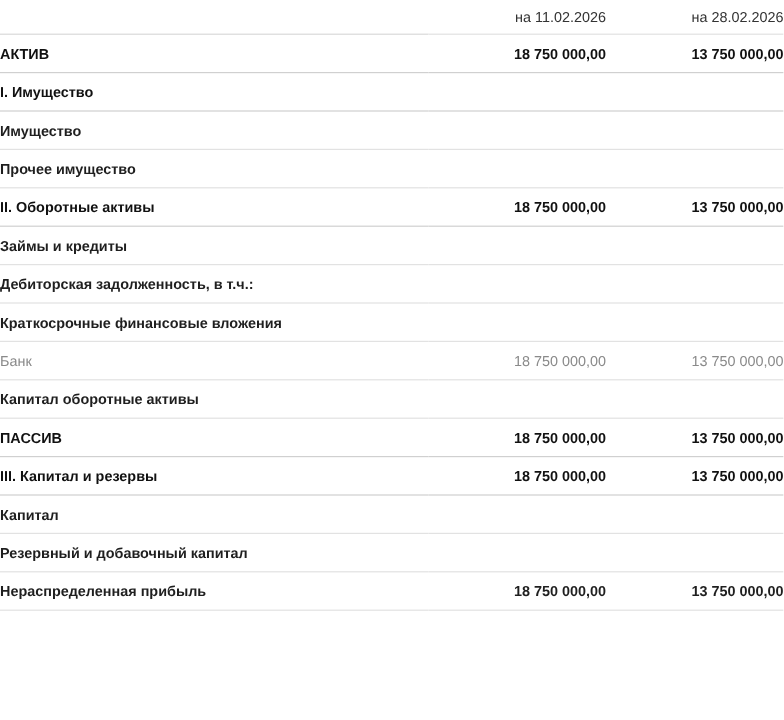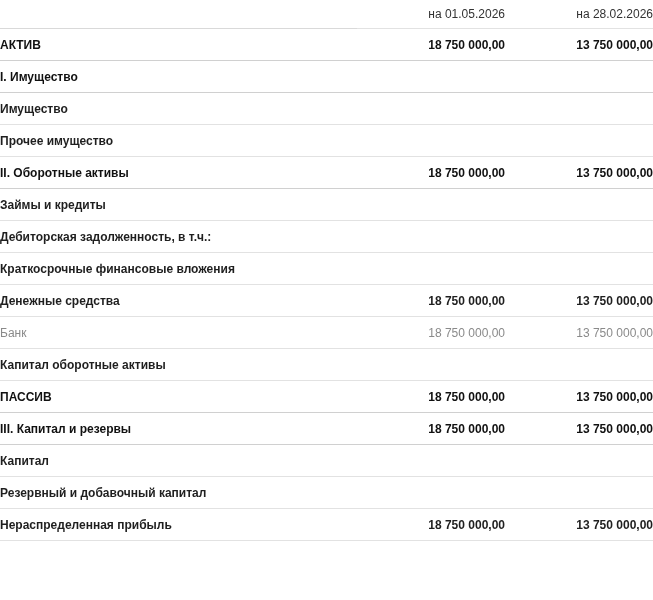--- a/index.html
+++ b/index.html
@@ -78,21 +78,21 @@
 <div class="report">
   <table class="balance">
     <colgroup>
       <col class="c-name">
       <col class="c-val1">
       <col class="c-val2">
     </colgroup>
     <thead>
       <tr class="head-row">
         <th class="blank"></th>
-        <th>на 01.05.2026</th>
+        <th>на 11.02.2026</th>
         <th>на 28.02.2026</th>
       </tr>
     </thead>
     <tbody id="balance-body">
         <tr class="row total-row">
           <td class="name lvl0 bold">АКТИВ</td>
           <td class="val bold">18 750 000,00</td>
           <td class="val bold">13 750 000,00</td>
         </tr>
         <tr class="row total-row">
@@ -124,25 +124,20 @@
           <td class="name lvl1 normal">Дебиторская задолженность, в т.ч.:</td>
           <td class="val normal"></td>
           <td class="val normal"></td>
         </tr>
         <tr class="row">
           <td class="name lvl1 normal">Краткосрочные финансовые вложения</td>
           <td class="val normal"></td>
           <td class="val normal"></td>
         </tr>
         <tr class="row">
-          <td class="name lvl1 normal">Денежные средства</td>
-          <td class="val normal">18 750 000,00</td>
-          <td class="val normal">13 750 000,00</td>
-        </tr>
-        <tr class="row">
           <td class="name lvl2 muted">Банк</td>
           <td class="val muted">18 750 000,00</td>
           <td class="val muted">13 750 000,00</td>
         </tr>
         <tr class="row">
           <td class="name lvl1 normal">Капитал оборотные активы</td>
           <td class="val normal"></td>
           <td class="val normal"></td>
         </tr>
         <tr class="row total-row">

